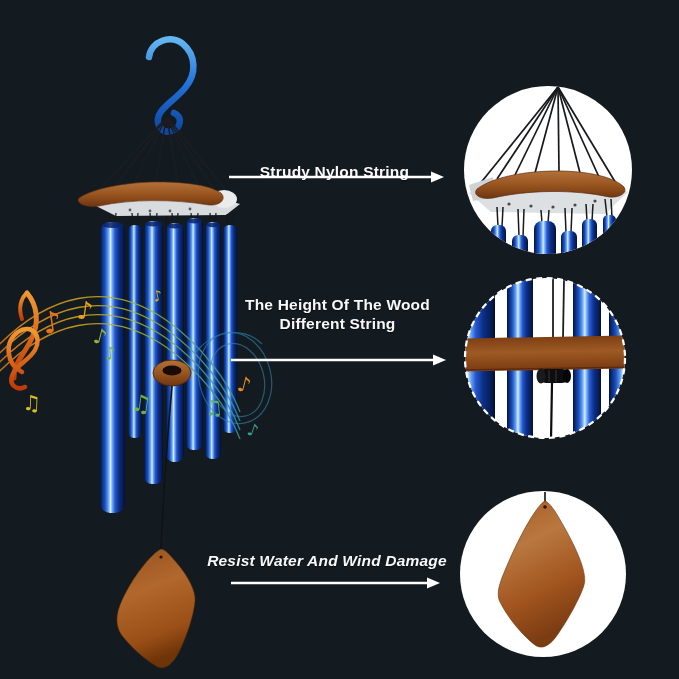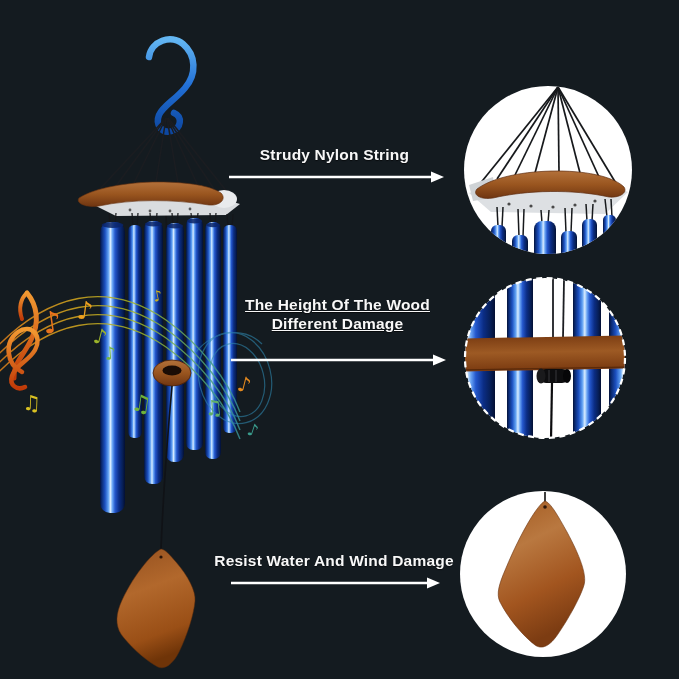--- a/index.html
+++ b/index.html
@@ -165,38 +165,38 @@
         <text x="22" y="410" font-size="21" transform="rotate(2 22 410)" fill="#d9c122">♫</text>
         <text x="130" y="410" font-size="23" transform="rotate(8 130 410)" fill="#6fb23a">♫</text>
         <text x="236" y="390" font-size="21" transform="rotate(14 236 390)" fill="#e58a1f">♪</text>
         <text x="205" y="416" font-size="21" transform="rotate(-6 205 416)" fill="#5fae68">♫</text>
         <text x="246" y="434" font-size="17" transform="rotate(18 246 434)" fill="#3a9d8d">♪</text>
         <text x="154" y="302" font-size="15" transform="rotate(-12 154 302)" fill="#c9ae21">♪</text>
       </g>
     </g>
   </svg>
 
-  <div class="callout" style="left:222px;top:145px;width:225px;">
+  <div class="callout" style="left:222px;top:162px;width:225px;">
     <span>Strudy Nylon String</span>
   </div>
   <svg class="arrow-svg" style="left:227px;top:170px" width="218" height="14" viewBox="0 0 218 14">
     <line x1="2" y1="7" x2="204" y2="7" stroke="#ffffff" stroke-width="2.4"></line>
     <polygon points="204,1.5 217,7 204,12.5" fill="#ffffff"></polygon>
   </svg>
 
-  <div class="callout" style="left:225px;top:295px;width:225px;text-decoration:underline;">
+  <div class="callout" style="left:225px;top:295px;width:225px;">
     <span>The Height Of The Wood</span>
-    <span>Different Damage</span>
+    <span>Different String</span>
   </div>
   <svg class="arrow-svg" style="left:229px;top:353px" width="218" height="14" viewBox="0 0 218 14">
     <line x1="2" y1="7" x2="204" y2="7" stroke="#ffffff" stroke-width="2.4"></line>
     <polygon points="204,1.5 217,7 204,12.5" fill="#ffffff"></polygon>
   </svg>
 
-  <div class="callout" style="left:205px;top:551px;width:258px;">
+  <div class="callout" style="left:198px;top:551px;width:258px;font-style:italic;">
     <span>Resist Water And Wind Damage</span>
   </div>
   <svg class="arrow-svg" style="left:229px;top:576px" width="212" height="14" viewBox="0 0 212 14">
     <line x1="2" y1="7" x2="198" y2="7" stroke="#ffffff" stroke-width="2.4"></line>
     <polygon points="198,1.5 211,7 198,12.5" fill="#ffffff"></polygon>
   </svg>
 
   <svg class="inset" style="left:463px;top:85px" width="170" height="170" viewBox="0 0 170 170">
     <defs>
       <linearGradient id="tg1" x1="0" y1="0" x2="1" y2="0">

